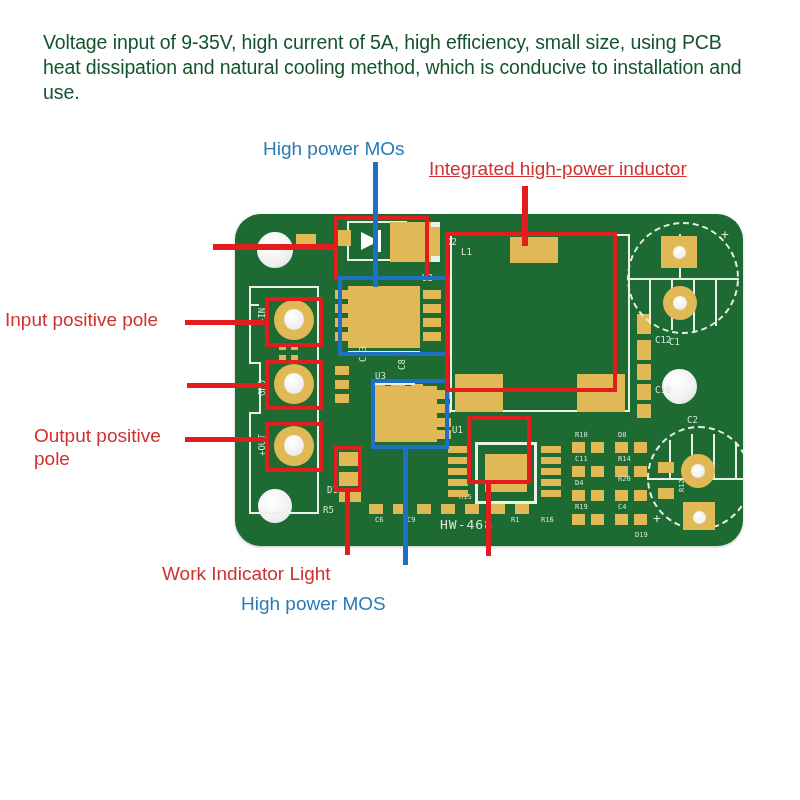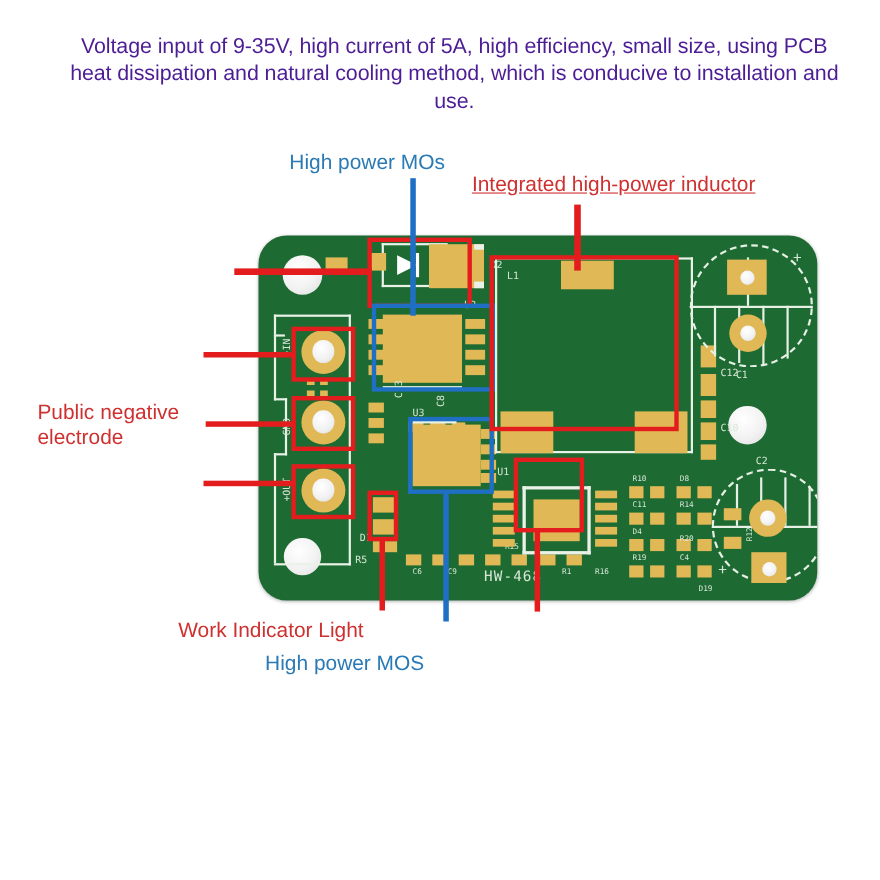--- a/index.html
+++ b/index.html
@@ -8,27 +8,26 @@
     background:#ffffff;
     font-family:"Liberation Sans", sans-serif;
     overflow:hidden;
     position:relative;
   }
   #root{position:absolute;left:0;top:0;width:800px;height:800px;}
 
   
   .desc{
     position:absolute;
-    left:60px; top:30px; width:706px;
+    left:43px; top:30px; width:706px;
     font-size:19.5px;
     line-height:25px;
-    color:#4c1d95;
+    color:#14532d;
     letter-spacing:-0.1px;
     white-space:pre-wrap;
-    text-align:center;
   }
 
   
   .lbl{
     position:absolute;
     font-size:19px;
     line-height:23px;
     white-space:pre;
   }
   .lbl.red{color:#cf3030;}
@@ -261,21 +260,21 @@
     <div class="pad" style="left:380px;top:252px;width:13px;height:11px;"></div>
     <div class="pad" style="left:399px;top:252px;width:13px;height:11px;"></div>
     <div class="silkt sm" style="left:340px;top:242px;">C11</div>
     <div class="silkt sm" style="left:383px;top:242px;text-align:right;">R14</div>
 
     <div class="pad" style="left:337px;top:276px;width:13px;height:11px;"></div>
     <div class="pad" style="left:356px;top:276px;width:13px;height:11px;"></div>
     <div class="pad" style="left:380px;top:276px;width:13px;height:11px;"></div>
     <div class="pad" style="left:399px;top:276px;width:13px;height:11px;"></div>
     <div class="silkt sm" style="left:340px;top:266px;">D4</div>
-    <div class="silkt sm" style="left:383px;top:273px;">R20</div>
+    <div class="silkt sm" style="left:383px;top:262px;">R20</div>
 
     <div class="pad" style="left:337px;top:300px;width:13px;height:11px;"></div>
     <div class="pad" style="left:356px;top:300px;width:13px;height:11px;"></div>
     <div class="pad" style="left:380px;top:300px;width:13px;height:11px;"></div>
     <div class="pad" style="left:399px;top:300px;width:13px;height:11px;"></div>
     <div class="silkt sm" style="left:340px;top:290px;">R19</div>
     <div class="silkt sm" style="left:383px;top:290px;">C4</div>
     <div class="silkt sm" style="left:400px;top:318px;">D19</div>
 
     <div class="pad" style="left:423px;top:248px;width:16px;height:11px;"></div>
@@ -309,23 +308,24 @@
 
   <div class="ln blue" style="left:403px;top:448px;width:5px;height:117px;"></div>
 
   <div class="ln red" style="left:486px;top:482px;width:5px;height:74px;"></div>
 
   <div class="lbl blue" style="left:263px;top:137px;">High power MOs</div>
 
   <div class="lbl red" style="left:429px;top:157px;text-decoration:underline;">Integrated high-power inductor</div>
 
 
-
-  <div class="lbl red" style="left:34px;top:364px;">Public negative
-electrode</div>
-
+  <div class="lbl red" style="left:5px;top:308px;">Input positive pole</div>
+
+
+  <div class="lbl red" style="left:34px;top:424px;">Output positive
+pole</div>
 
   <div class="lbl red" style="left:162px;top:562px;text-align:right;">Work Indicator Light</div>
 
   <div class="lbl blue" style="left:241px;top:592px;">High power MOS</div>
 
 
 </div>
 
 </body></html>

